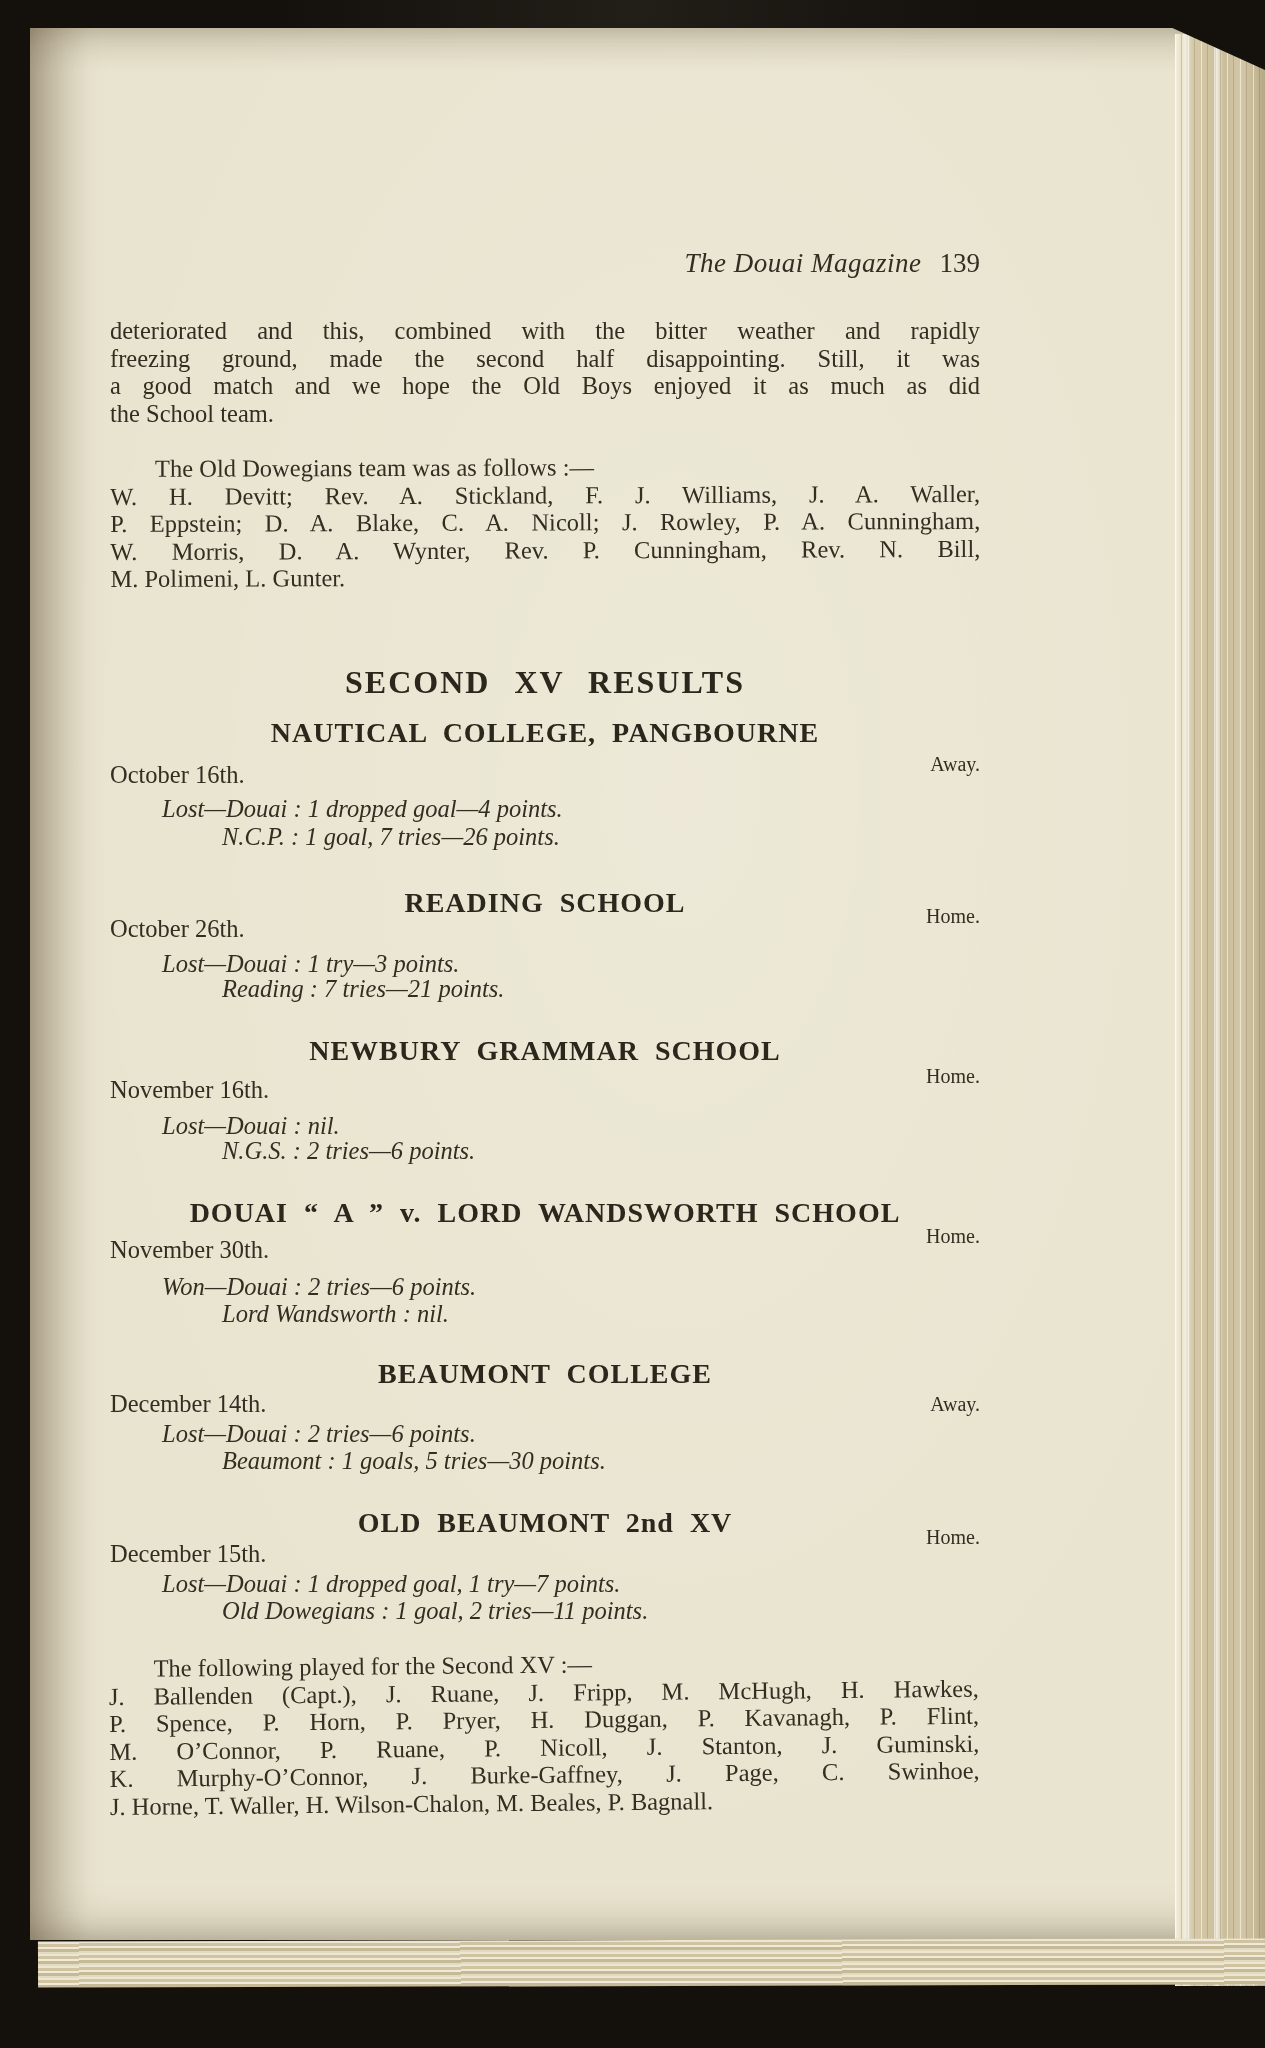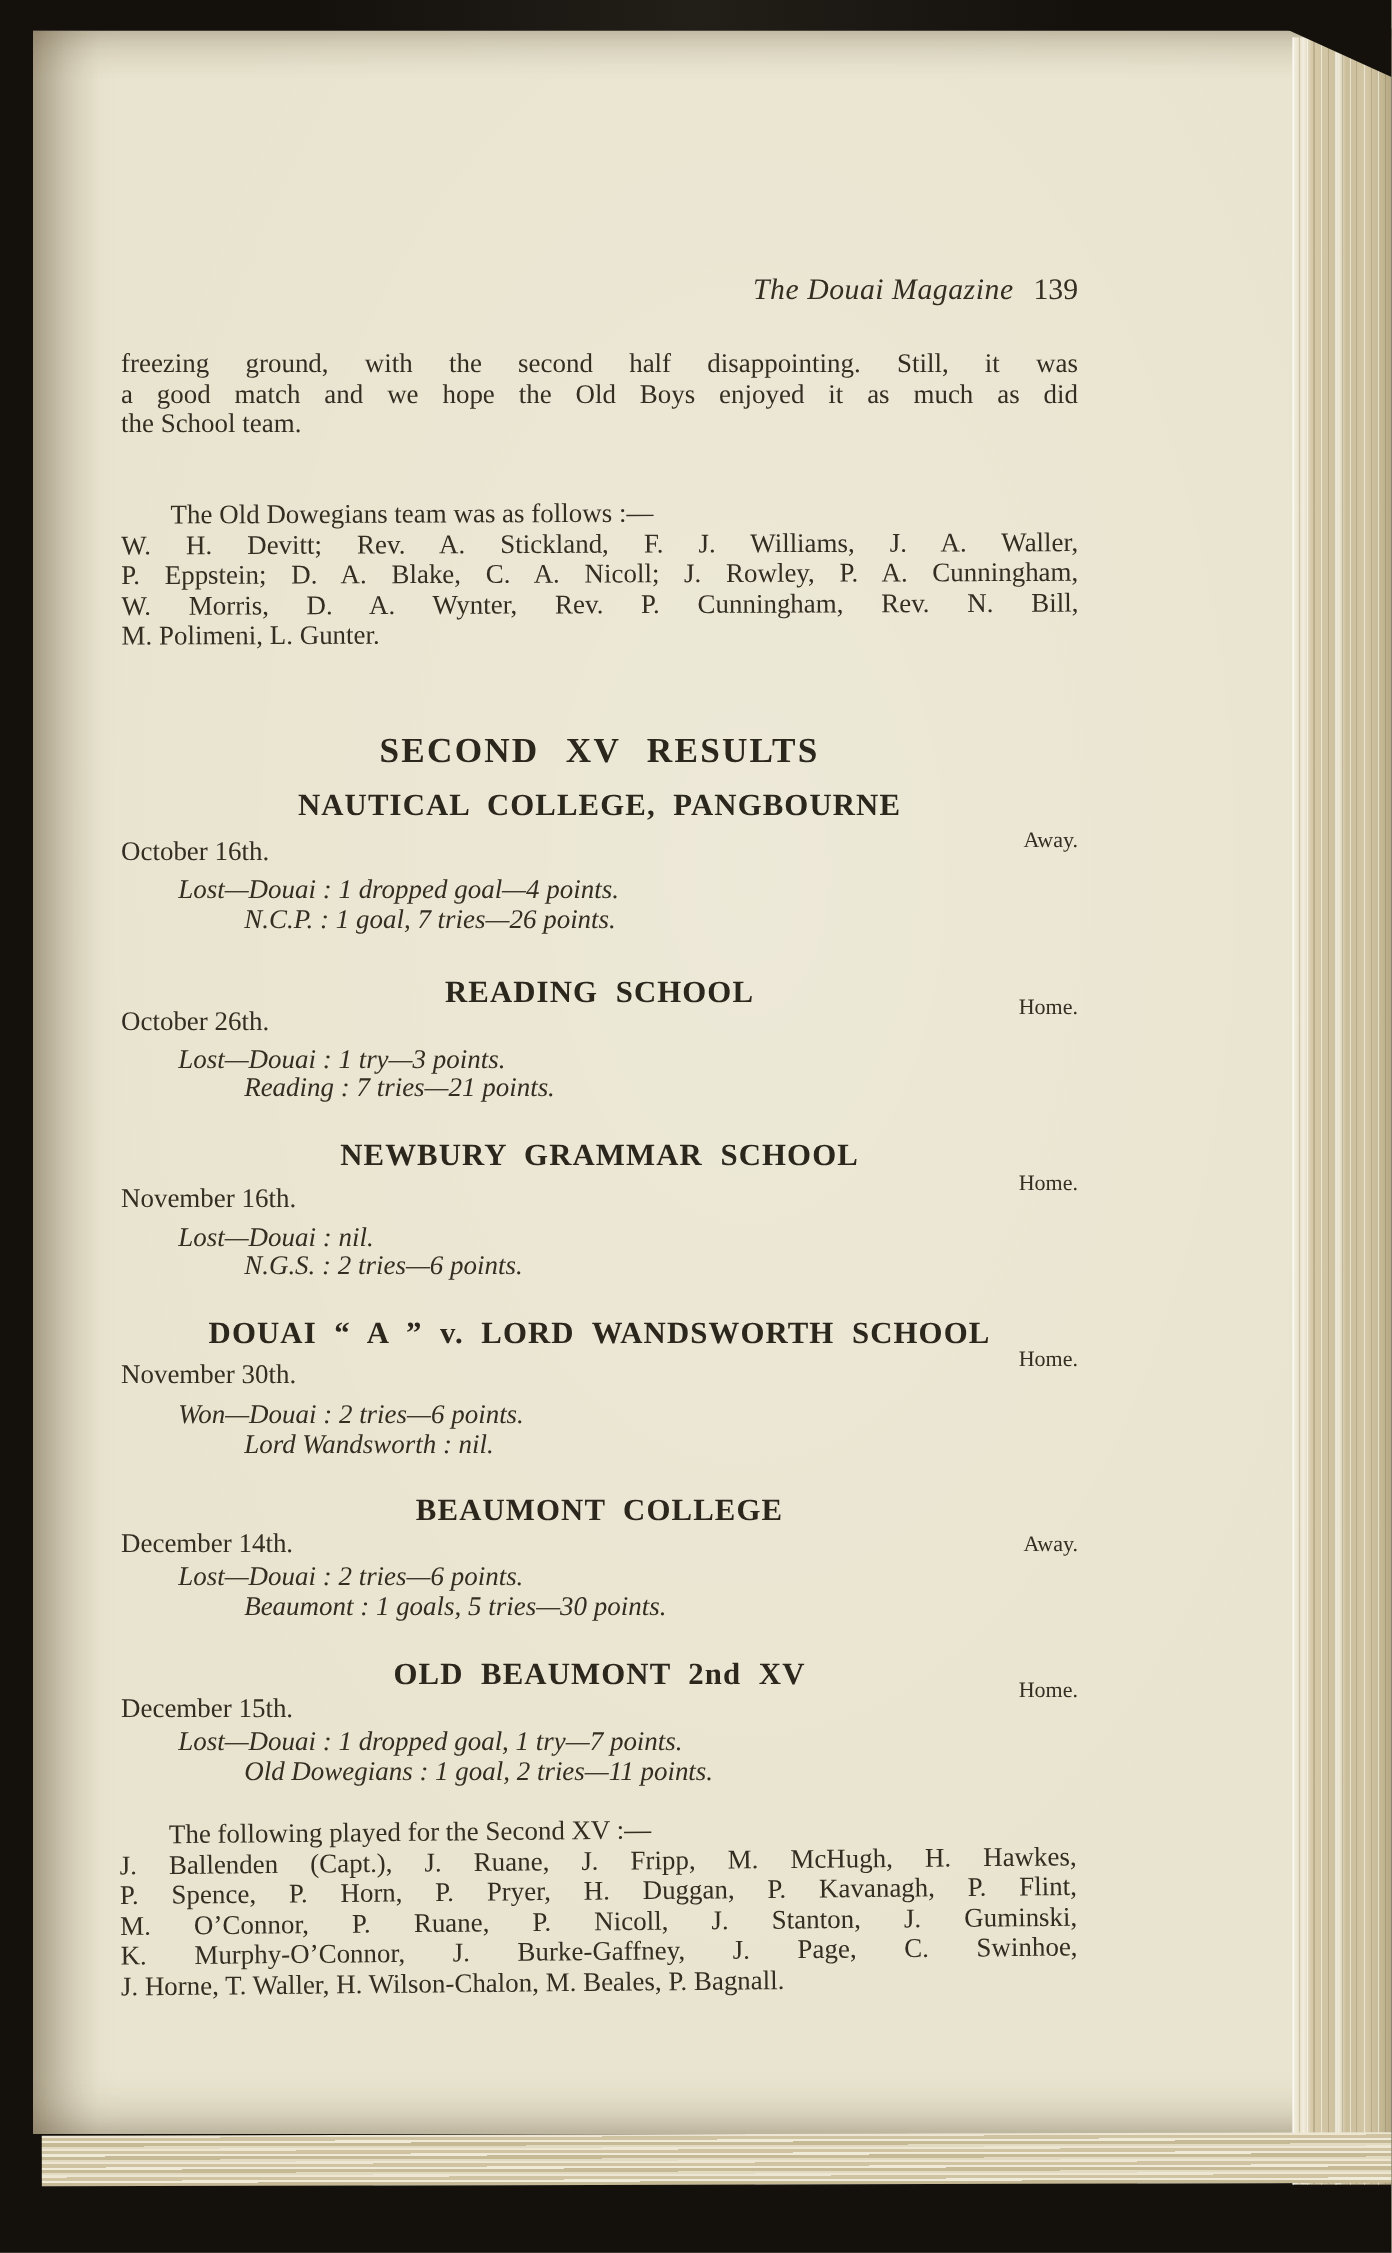--- a/index.html
+++ b/index.html
@@ -75,21 +75,22 @@
 </head>
 <body>
 
 <div class="page">
 
   <div class="running-head">
     <span class="mag-title">The Douai Magazine</span><span class="page-num">139</span>
   </div>
 
   <div class="para intro">
-    <div class="line stretch">freezing ground, with the second half disappointing. Still, it was</div>
+    <div class="line stretch">deteriorated and this, combined with the bitter weather and rapidly</div>
+    <div class="line stretch">freezing ground, made the second half disappointing. Still, it was</div>
     <div class="line stretch">a good match and we hope the Old Boys enjoyed it as much as did</div>
     <div class="line">the School team.</div>
   </div>
 
   <div class="para team">
     <div class="line first">The Old Dowegians team was as follows :—</div>
     <div class="line stretch">W. H. Devitt; Rev. A. Stickland, F. J. Williams, J. A. Waller,</div>
     <div class="line stretch">P. Eppstein; D. A. Blake, C. A. Nicoll; J. Rowley, P. A. Cunningham,</div>
     <div class="line stretch">W. Morris, D. A. Wynter, Rev. P. Cunningham, Rev. N. Bill,</div>
     <div class="line">M. Polimeni, L. Gunter.</div>

